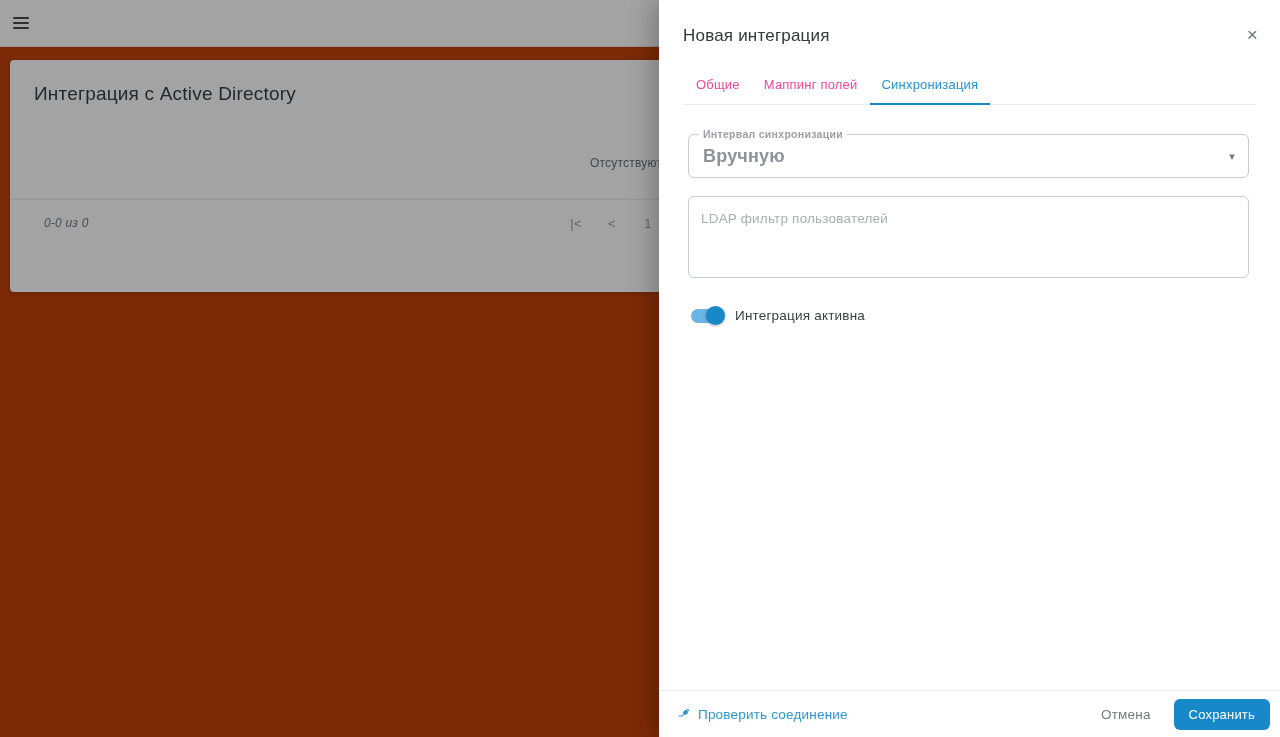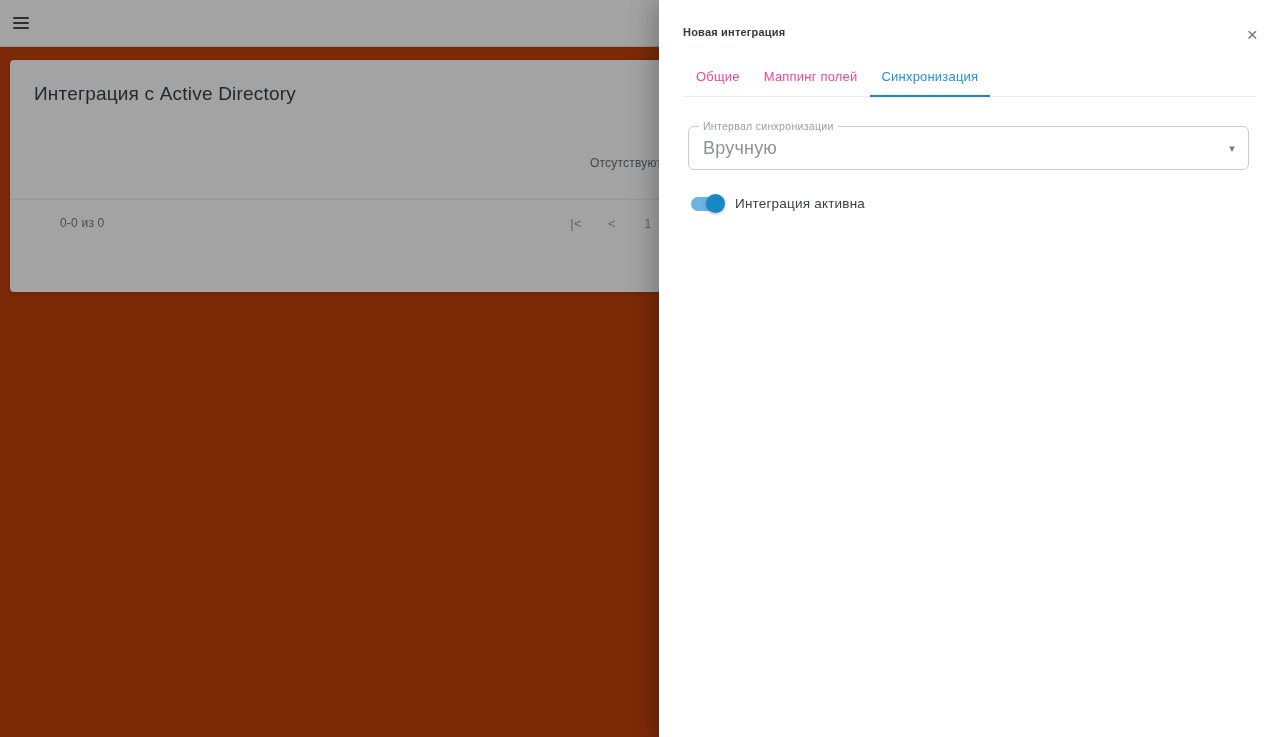--- a/index.html
+++ b/index.html
@@ -34,49 +34,50 @@
     position:relative;
   }
   .cb { width:17px; height:17px; border:2px solid #8a8f94; border-radius:2px;
     position:absolute; left:22px; top:13px; background:#fff; cursor:pointer; }
   .col-name { position:absolute; left:54px; }
   .col-last { position:absolute; left:370px; }
   .empty-row { height:73px; border-bottom:1px solid #e9e9e9; position:relative; }
   .empty-text { position:absolute; left:580px; top:50%; transform:translateY(-50%);
     font-size:12px; color:#6b7075; white-space:nowrap; }
   .pag-row { height:46px; position:relative; font-size:12px; color:#72777c; }
-  .pag-range { position:absolute; left:50px; top:50%; transform:translateY(-50%); }
+  .pag-range { position:absolute; left:34px; top:50%; transform:translateY(-50%);font-style:italic; }
   .pag-icons { position:absolute; left:548px; top:0; height:100%; display:flex;
     align-items:center; }
   .pag-btn { width:36px; text-align:center; color:#9a9a9a; font-size:13px;
     cursor:pointer; user-select:none; }
   
   .backdrop { position:absolute; inset:0; background:rgba(0,0,0,.36); }
   
   .drawer {
     position:absolute; top:0; right:0; width:621px; height:737px;
     background:#ffffff; box-shadow:-6px 0 22px rgba(0,0,0,.25);
     display:flex; flex-direction:column;
   }
   .drawer-header { position:relative; padding:26px 24px 0 24px; }
-  .drawer-title { font-size:11px; color:#34383c;font-weight:bold; }
+  .drawer-title { font-size:17px; color:#34383c; }
   .close-x { position:absolute; right:22px; top:25px; font-size:19px; color:#6f7478;
     cursor:pointer; line-height:1; }
   .tabs { display:flex; margin-top:21px; border-bottom:1px solid #ececec;
     padding-left:1px; }
   .tab { font-size:13px; color:#ec4899; padding:10px 12px 12px 12px; cursor:pointer;
     position:relative; }
   .tab.active { color:#2493d1; }
   .tab.active::after { content:""; position:absolute; left:0; right:0; bottom:-1px;
     height:2px; background:#1789c9; }
   .drawer-body { flex:1; padding:29px 31px 0 29px; }
   .field-select {
     position:relative; height:44px; border:1px solid #c9cdd1; border-radius:6px;
     display:flex; align-items:center; padding:0 14px; cursor:pointer;
     background:#fff;
+    font-weight:bold;
   }
   .field-label { position:absolute; top:-7px; left:10px; background:#fff;
     padding:0 4px; font-size:10.5px; color:#9aa0a6; letter-spacing:.3px; }
   .field-value { font-size:18px; color:#8d9398; }
   .select-arrow { position:absolute; right:13px; top:50%; transform:translateY(-50%);
     font-size:11px; color:#75797d; }
   .field-textarea {
     margin-top:18px; height:82px; border:1px solid #c9cdd1; border-radius:6px;
     width:100%; resize:none; font-family:inherit; font-size:13.5px;
     padding:14px 12px; color:#3c4043; outline:none; letter-spacing:.2px;
@@ -147,23 +148,41 @@
     </div>
   </div>
 
   <div class="drawer-body">
     <div class="field-select">
       <span class="field-label">Интервал синхронизации</span>
       <span class="field-value">Вручную</span>
       <span class="select-arrow">▾</span>
     </div>
 
+    <textarea class="field-textarea" placeholder="LDAP фильтр пользователей" style=""></textarea>
 
     <div class="toggle-row">
       <span class="switch" aria-checked="true">
         <span class="track"></span>
           <span class="thumb"></span>
       </span>
       <span class="toggle-label">Интеграция активна</span>
     </div>
   </div>
 
+  <div class="drawer-footer">
+    <div class="check-link">
+      <svg class="plug" viewBox="0 0 24 24" fill="#2b97d2">
+        <g transform="rotate(45 12 12)">
+          <rect x="9" y="5" width="6" height="7" rx="1.6"></rect>
+          <rect x="10.1" y="1.5" width="1.5" height="3.2" rx="0.7"></rect>
+          <rect x="12.4" y="1.5" width="1.5" height="3.2" rx="0.7"></rect>
+          <rect x="11.2" y="12" width="1.6" height="3.4" rx="0.8"></rect>
+          <path d="M12 15.4 c0 2.6 -3.2 2.2 -3.2 4.6" stroke="#2b97d2" stroke-width="1.5" fill="none" stroke-linecap="round"></path>
+        </g>
+      </svg>
+      <span>Проверить соединение</span>
+    </div>
+    <div class="footer-spacer"></div>
+    <button class="btn-cancel">Отмена</button>
+    <button class="btn-save">Сохранить</button>
+  </div>
 </div>
 
 </body></html>

